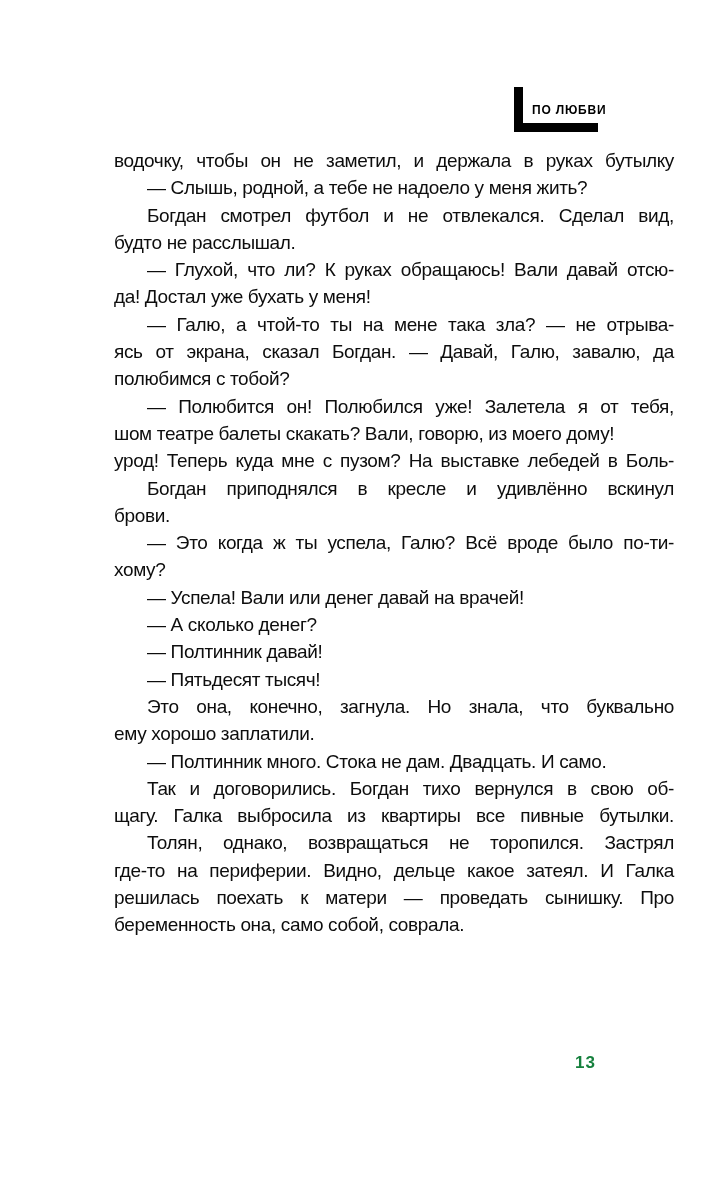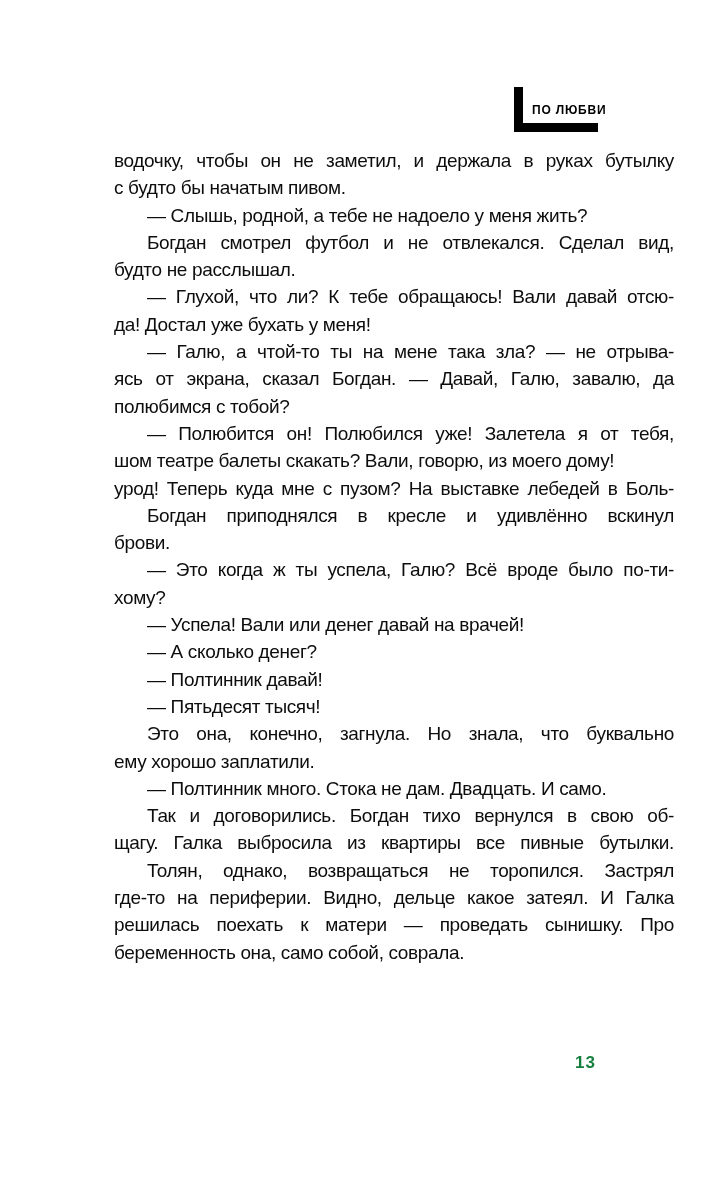--- a/index.html
+++ b/index.html
@@ -80,25 +80,24 @@
 <div class="page">
 
   <div class="header">
     <div class="corner-vbar"></div>
     <div class="corner-hbar"></div>
     <span class="header-label">ПО ЛЮБВИ</span>
   </div>
 
   <div class="content" id="content">
       <div class="line">водочку, чтобы он не заметил, и держала в руках бутылку</div>
-      <div class="line last">с будто бы начатым пивом.</div>
       <div class="line indent last">— Слышь, родной, а тебе не надоело у меня жить?</div>
       <div class="line indent">Богдан смотрел футбол и не отвлекался. Сделал вид,</div>
       <div class="line last">будто не расслышал.</div>
-      <div class="line indent">— Глухой, что ли? К тебе обращаюсь! Вали давай отсю-</div>
+      <div class="line indent">— Глухой, что ли? К руках обращаюсь! Вали давай отсю-</div>
       <div class="line last">да! Достал уже бухать у меня!</div>
       <div class="line indent">— Галю, а чтой-то ты на мене така зла? — не отрыва-</div>
       <div class="line">ясь от экрана, сказал Богдан. — Давай, Галю, завалю, да</div>
       <div class="line last">полюбимся с тобой?</div>
       <div class="line indent">— Полюбится он! Полюбился уже! Залетела я от тебя,</div>
       <div class="line last">шом театре балеты скакать? Вали, говорю, из моего дому!</div>
       <div class="line">урод! Теперь куда мне с пузом? На выставке лебедей в Боль-</div>
       <div class="line indent">Богдан приподнялся в кресле и удивлённо вскинул</div>
       <div class="line last">брови.</div>
       <div class="line indent">— Это когда ж ты успела, Галю? Всё вроде было по-ти-</div>

